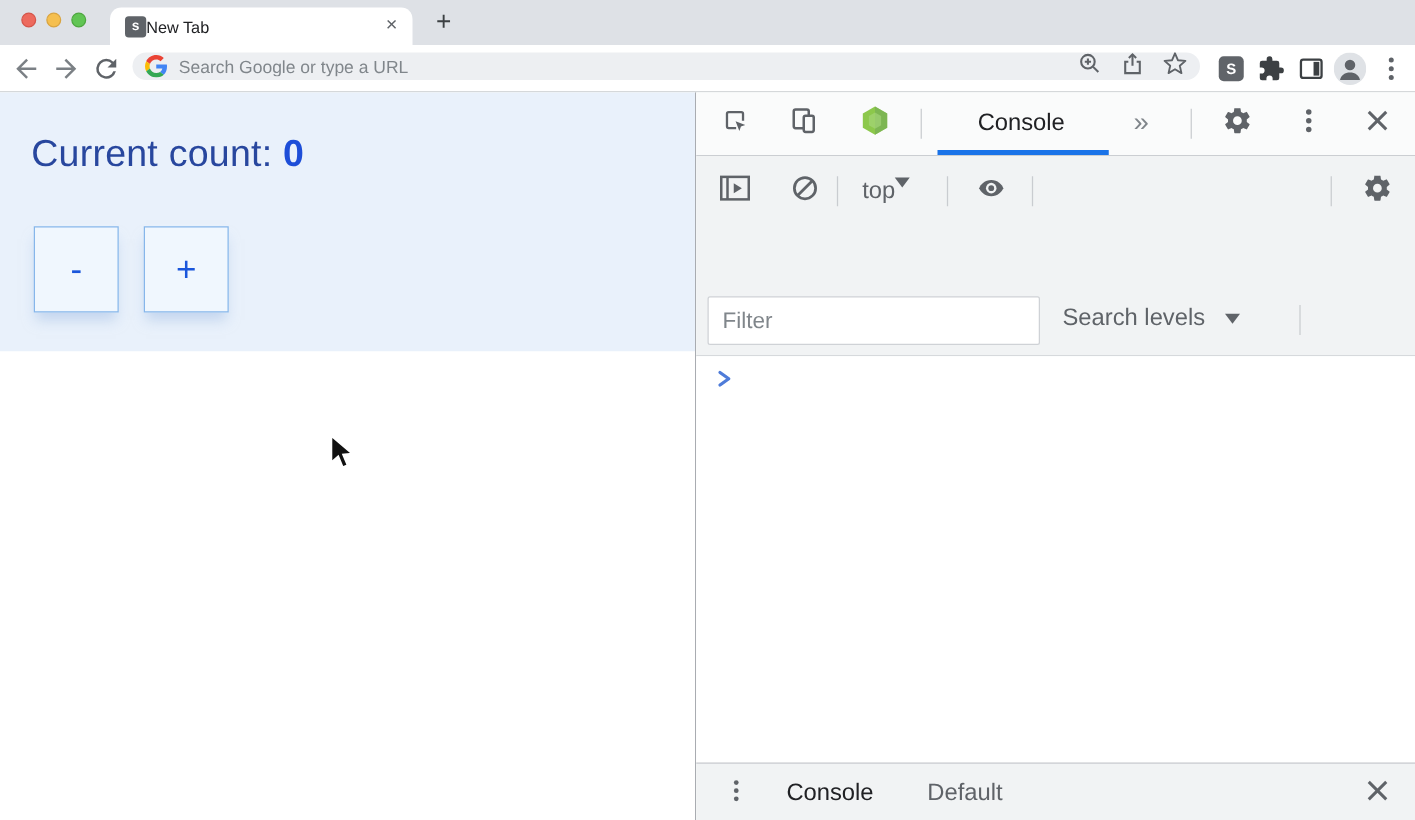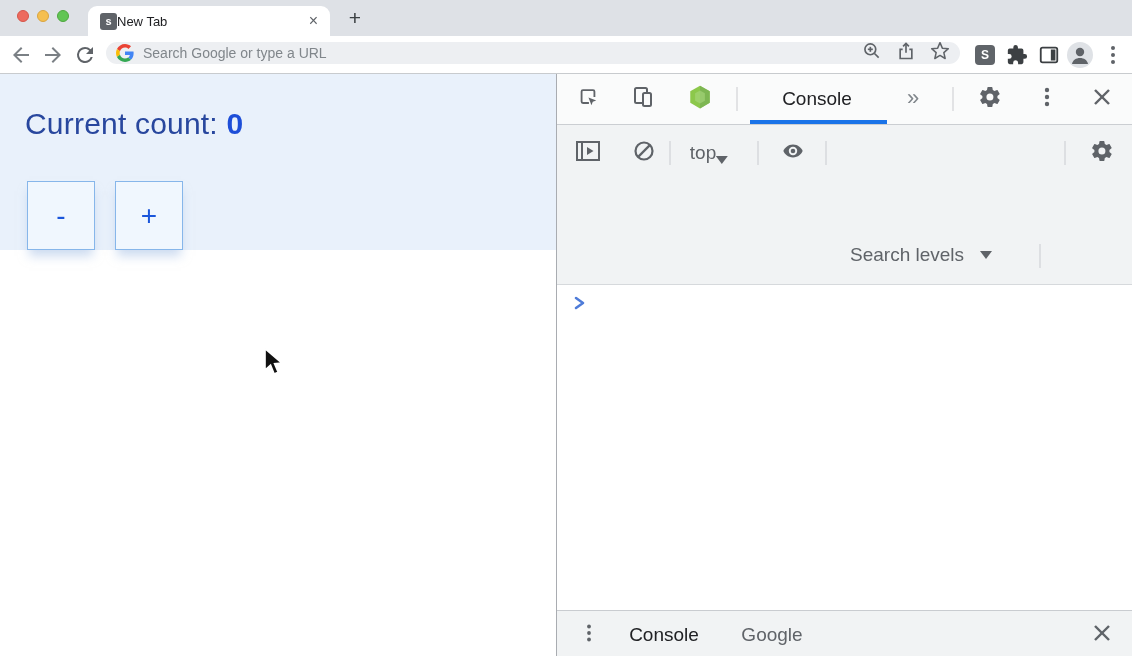--- a/index.html
+++ b/index.html
@@ -38,21 +38,21 @@
     align-items:center; justify-content:center; }
   .tbicon { position:absolute; top:8px; }
   .avatar { position:absolute; left:1067px; top:6px; }
 
   
   .content { position:absolute; left:0; top:74px; width:1132px; height:582px; }
   .page { position:absolute; left:0; top:0; width:556px; height:582px; background:#fff; }
   .divider { position:absolute; left:556px; top:0; width:1px; height:582px; background:#A9ACB1; }
 
   
-  .hero { position:absolute; left:0; top:0; width:556px; height:176px; background:#E9F1FB; }
+  .hero { position:absolute; left:0; top:0; width:556px; height:207px; background:#E9F1FB; }
   .hero h1 { position:absolute; left:25px; top:33px; font-size:30px; font-weight:500;
     color:#28479E; letter-spacing:0.2px; }
   .hero h1 b { color:#1D4ED8; font-weight:800; }
   .cbtn { position:absolute; background:#F0F7FE; border:1.5px solid #86B6EA; color:#1A56DB;
     font-family:"Liberation Sans",sans-serif; box-shadow:0 8px 10px -2px rgba(163,190,227,0.55); }
   .cbtn.sq { width:68px; height:69px; top:107px; font-size:28px; }
   .cbtn.save { left:408px; top:107px; width:120px; height:69px; font-size:26px; }
 
   
   .devtools { position:absolute; left:557px; top:0; width:575px; height:582px; background:#fff; }
@@ -251,41 +251,42 @@
             </svg>
         </span>
         <span class="c" style="left:87px;top:28px">
           <svg width="24" height="24" viewBox="0 0 24 24" fill="none" stroke="#5F6368" stroke-width="2.2">
               <circle cx="12" cy="12" r="8.5"></circle>
               <line x1="5.9" y1="18.1" x2="18.1" y2="5.9"></line>
             </svg>
         </span>
         <span class="c vsep" style="left:113px;top:28px"></span>
         <span class="c" style="left:152px;top:28px">
-          <span style="display:flex;align-items:flex-end;gap:0">
+          <span style="display:flex;align-items:flex-start;gap:0">
             <span class="dt-muted">top</span>
             <span class="caret"></span>
           </span>
         </span>
         <span class="c vsep" style="left:201px;top:28px"></span>
         <span class="c" style="left:236px;top:28px">
           <svg width="28" height="22" viewBox="0 0 24 24">
               <path d="M12 5C6.5 5 2.6 8.9 1.5 12 2.6 15.1 6.5 19 12 19s9.4-3.9 10.5-7C21.4 8.9 17.5 5 12 5z" fill="#5F6368"></path>
               <circle cx="12" cy="12" r="4.6" fill="#F1F3F4"></circle>
               <circle cx="12" cy="12" r="2.5" fill="#5F6368"></circle>
             </svg>
         </span>
         <span class="c vsep" style="left:269px;top:28px"></span>
         <span class="c vsep" style="left:508px;top:28px"></span>
         <span class="c" style="left:545px;top:28px">
           <svg width="24" height="24" viewBox="0 0 24 24">
               <path fill="#5F6368" d="M19.4 13c.04-.32.06-.66.06-1s-.02-.68-.06-1l2.1-1.65a.5.5 0 0 0 .12-.64l-2-3.46a.5.5 0 0 0-.61-.22l-2.49 1a7.3 7.3 0 0 0-1.73-1l-.38-2.65A.5.5 0 0 0 13.92 2h-4a.5.5 0 0 0-.5.42L9.04 5.07c-.63.26-1.21.6-1.73 1l-2.49-1a.5.5 0 0 0-.61.22l-2 3.46a.5.5 0 0 0 .12.64L4.43 11c-.04.32-.06.66-.06 1s.02.68.06 1l-2.1 1.65a.5.5 0 0 0-.12.64l2 3.46c.14.24.38.31.61.22l2.49-1c.52.4 1.1.74 1.73 1l.38 2.65c.04.24.25.42.5.42h4c.25 0 .46-.18.5-.42l.38-2.65c.63-.26 1.21-.6 1.73-1l2.49 1c.23.09.47.02.61-.22l2-3.46a.5.5 0 0 0-.12-.64L19.4 13zM11.92 15.5a3.5 3.5 0 1 1 0-7 3.5 3.5 0 0 1 0 7z"></path>
             </svg>
         </span>
 
+        <input class="filter" type="text" placeholder="Filter" style="">
         <span class="levels">
           <span class="dt-muted">Search levels</span>
           <span class="caret"></span>
         </span>
         <span class="c vsep" style="left:483px;top:131px"></span>
 
         <span class="noissues">No Issues</span>
       </div>
 
       <div class="dt-console">
@@ -298,21 +299,21 @@
 
       <div class="dt-drawer">
         <span class="c" style="left:32px;top:24px">
           <svg width="10" height="20" viewBox="0 0 10 20" fill="#5F6368">
               <circle cx="5" cy="3.5" r="1.9"></circle>
               <circle cx="5" cy="10" r="1.9"></circle>
               <circle cx="5" cy="16.5" r="1.9"></circle>
             </svg>
         </span>
         <span class="c dt-tab-label" style="left:107px;top:24px">Console</span>
-        <span class="c dt-muted" style="left:215px;top:24px">Google</span>
+        <span class="c dt-muted" style="left:215px;top:24px">Default</span>
         <span class="c" style="left:545px;top:24px">
           <svg width="20" height="20" viewBox="0 0 20 20" stroke="#5F6368" stroke-width="2.4">
               <line x1="3" y1="3" x2="17" y2="17"></line>
               <line x1="17" y1="3" x2="3" y2="17"></line>
             </svg>
         </span>
       </div>
 
     </div>
   </div>

